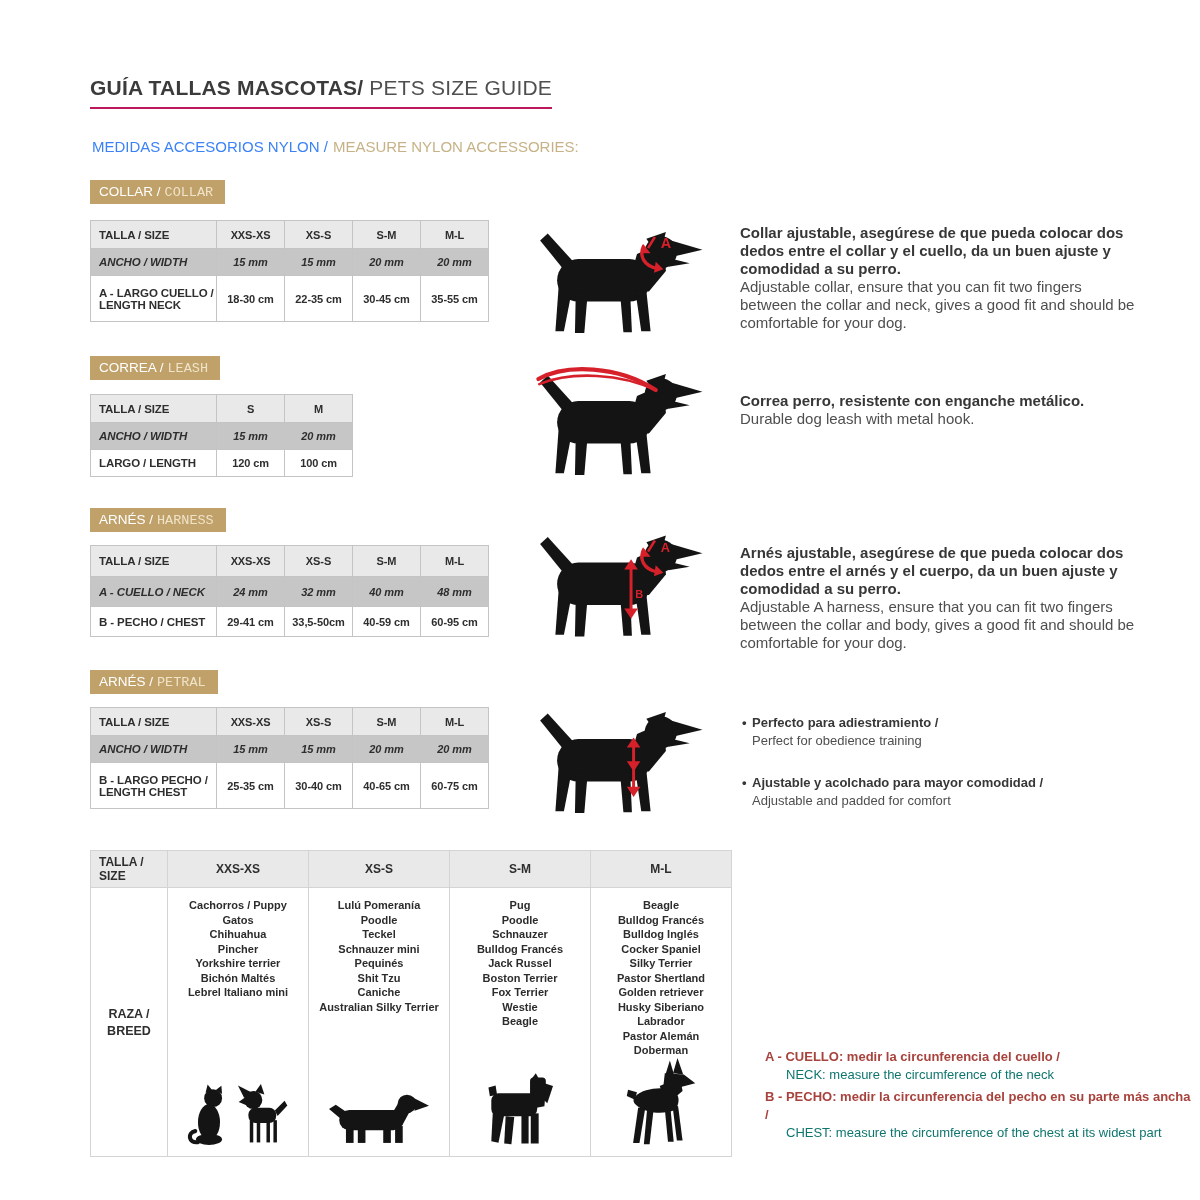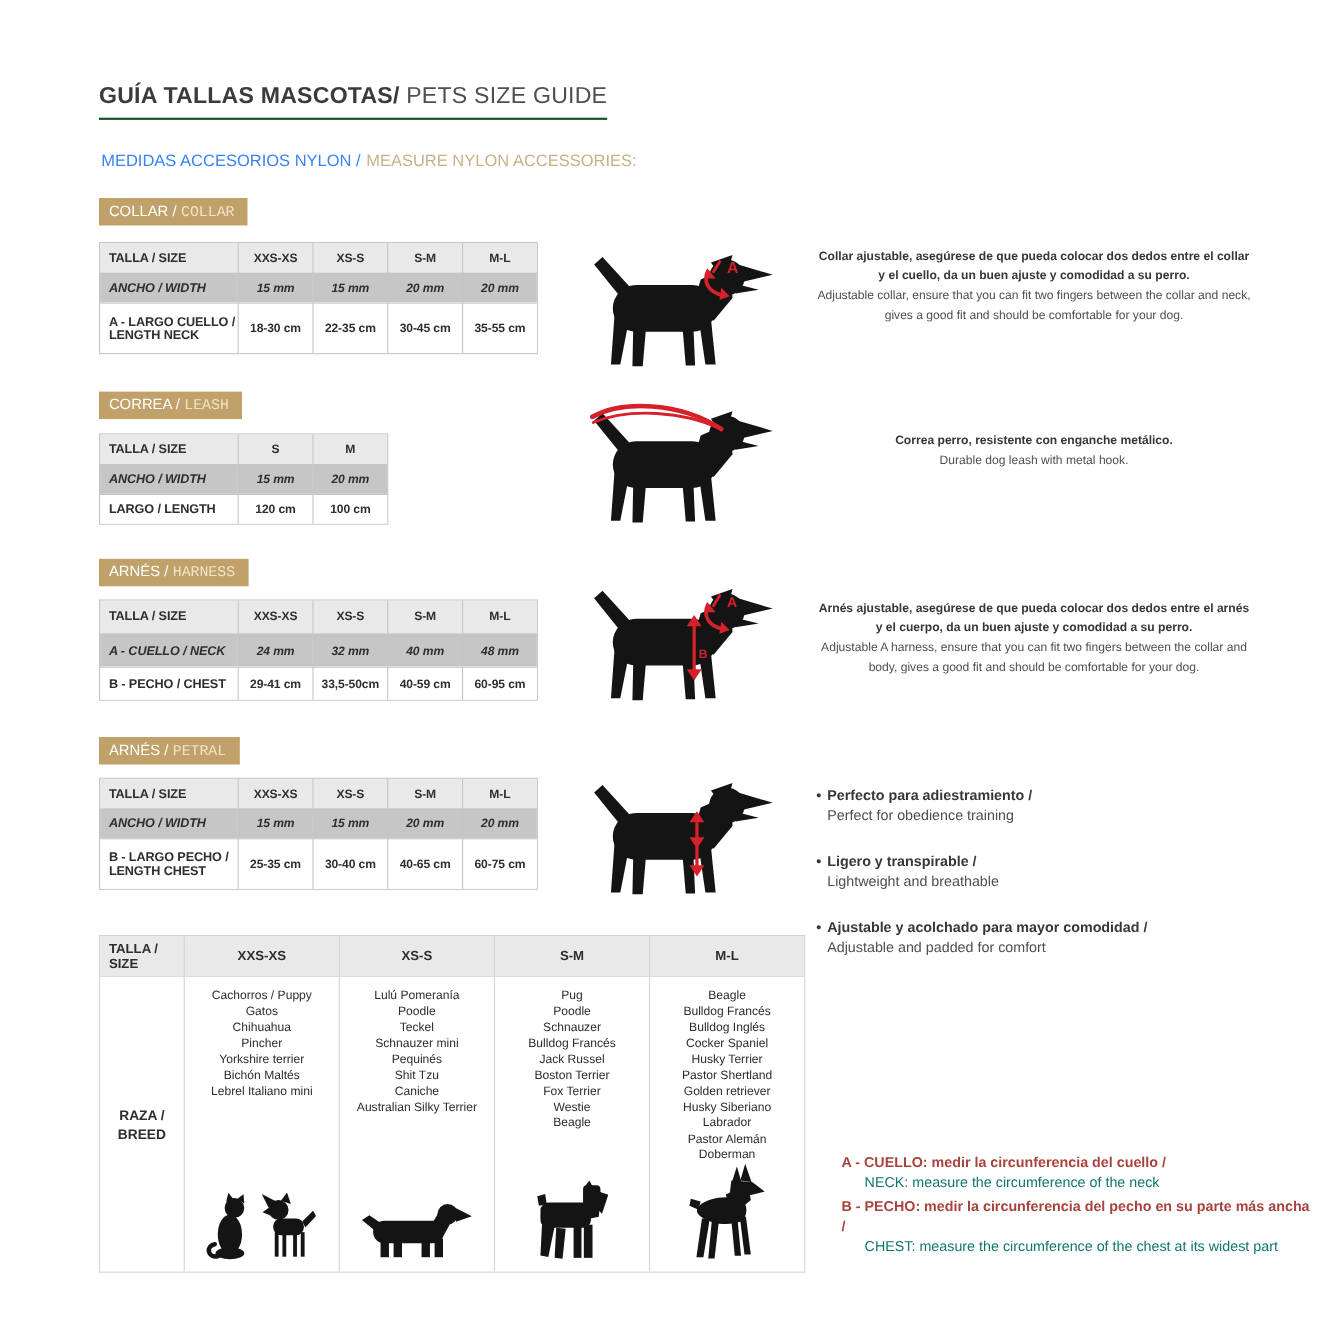--- a/index.html
+++ b/index.html
@@ -2,21 +2,21 @@
 <html><head>
 <meta charset="utf-8">
 <style>
   html,body{margin:0;padding:0;}
   body{width:1200px;height:1200px;position:relative;background:#ffffff;
        font-family:"Liberation Sans", sans-serif;color:#333;overflow:hidden;}
   .abs{position:absolute;}
 
   
   .title{left:90px;top:76px;font-size:21px;letter-spacing:.2px;white-space:nowrap;
-         border-bottom:2px solid #14532d;padding-bottom:7px;}
+         border-bottom:2px solid #be185d;padding-bottom:7px;}
   .title .es{font-weight:700;color:#3b3b3b;}
   .title .en{font-weight:400;color:#4f4f4f;margin-left:6px;}
   .subtitle{left:92px;top:138px;font-size:15px;white-space:nowrap;}
   .subtitle .es{font-weight:400;color:#3b82f6;}
   .subtitle .en{font-weight:400;color:#c6b286;margin-left:5px;}
 
   
   .badge{background:#c0a169;color:#fff;font-size:13.5px;padding:4px 12px 4px 9px;
          display:inline-block;white-space:nowrap;}
   .badge .es{font-weight:400;}
@@ -33,42 +33,42 @@
   .tbl5 .cell:nth-child(5n+1){border-left:none;}
   .tbl3 .cell:nth-child(-n+3){border-top:none;}
   .tbl3 .cell:nth-child(3n+1){border-left:none;}
   .lbl{justify-content:flex-start;text-align:left;padding-left:8px;font-size:11.5px;}
   .rowA{background:#e9e9e9;}
   .rowB{background:#c6c6c6;font-style:italic;}
   .rowC{background:#ffffff;}
   .h27{min-height:27px;} .h30{min-height:30px;} .h46{min-height:46px;}
 
   
-  .desc{font-size:11px;line-height:18px;width:400px;text-align:center;}
+  .desc{font-size:15px;line-height:18px;width:400px;}
   .desc .es{font-weight:700;color:#373737;}
   .desc .en{font-weight:400;color:#4e4e4e;}
 
   
   .bullets{width:410px;font-size:13px;line-height:18px;}
   .bullets .item{margin-bottom:7px;margin-top:24px;}
   .bullets .es{font-weight:700;color:#373737;position:relative;padding-left:10px;}
   .bullets .es::before{content:"\2022";position:absolute;left:0;top:0;}
   .bullets .en{font-weight:400;color:#4e4e4e;padding-left:10px;}
 
   
   .btable{width:642px;border:1px solid #d4d4d4;box-sizing:border-box;}
   .brow{display:grid;grid-template-columns:76px 141px 141px 141px 141px;}
   .bhead .bcell{background:#e9e9e9;min-height:36px;display:flex;align-items:center;
         justify-content:center;font-size:12px;font-weight:700;color:#2e2e2e;}
   .bhead .bcell:first-child{justify-content:flex-start;padding-left:8px;}
   .bcell{border-left:1px solid #d4d4d4;box-sizing:border-box;}
   .brow .bcell:first-child{border-left:none;}
   .bbody .bcell{border-top:1px solid #d4d4d4;min-height:244px;display:flex;
         flex-direction:column;align-items:center;padding:10px 2px 8px;}
-  .breedlist{font-size:11px;font-weight:400;color:#2c2c2c;line-height:14.5px;text-align:center;}
+  .breedlist{font-size:11px;font-weight:700;color:#2c2c2c;line-height:14.5px;text-align:center;}
   .razalabel{font-size:12.5px;font-weight:700;color:#2e2e2e;line-height:17px;text-align:center;
         justify-content:center;}
   .sil{margin-top:auto;}
   .silrow{margin-top:auto;display:flex;align-items:flex-end;gap:6px;}
 
   
   .notes{width:430px;font-size:13px;line-height:18px;}
   .notes .bold{font-weight:700;color:#a8423c;}
   .notes .norm{font-weight:400;color:#0f766e;padding-left:21px;margin-bottom:4px;}
 
@@ -240,24 +240,20 @@
     <polygon class="red" points="116,44 108,56 124,56"></polygon>
     <polygon class="red" points="116,84 108,72 124,72"></polygon>
     <polygon class="red" points="116,114 108,102 124,102"></polygon>
   </g>
 </svg>
 
 <div class="abs bullets" style="left:742px;top:690px;">
   <div class="item">
     <div class="es">Perfecto para adiestramiento /</div>
     <div class="en">Perfect for obedience training</div>
-  </div>
-  <div class="item">
-    <div class="es">Ligero y transpirable /</div>
-    <div class="en">Lightweight and breathable</div>
   </div>
   <div class="item">
     <div class="es">Ajustable y acolchado para mayor comodidad /</div>
     <div class="en">Adjustable and padded for comfort</div>
   </div>
 </div>
 
 <div class="abs btable" style="left:90px;top:850px;">
   <div class="brow bhead">
     <div class="bcell">TALLA / SIZE</div>
@@ -356,21 +352,21 @@
         <polygon class="ink" points="58,30 82,22 80,46 60,50"></polygon>
       </svg>
     </div>
 
     <div class="bcell">
       <div class="breedlist">
           <div>Beagle</div>
           <div>Bulldog Francés</div>
           <div>Bulldog Inglés</div>
           <div>Cocker Spaniel</div>
-          <div>Husky Terrier</div>
+          <div>Silky Terrier</div>
           <div>Pastor Shertland</div>
           <div>Golden retriever</div>
           <div>Husky Siberiano</div>
           <div>Labrador</div>
           <div>Pastor Alemán</div>
           <div>Doberman</div>
         </div>
       <svg class="sil" width="96" height="90" viewBox="0 0 116 142">
         <polygon class="ink" points="72,4 79,28 65,26"></polygon>
         <polygon class="ink" points="84,0 93,26 77,24"></polygon>

